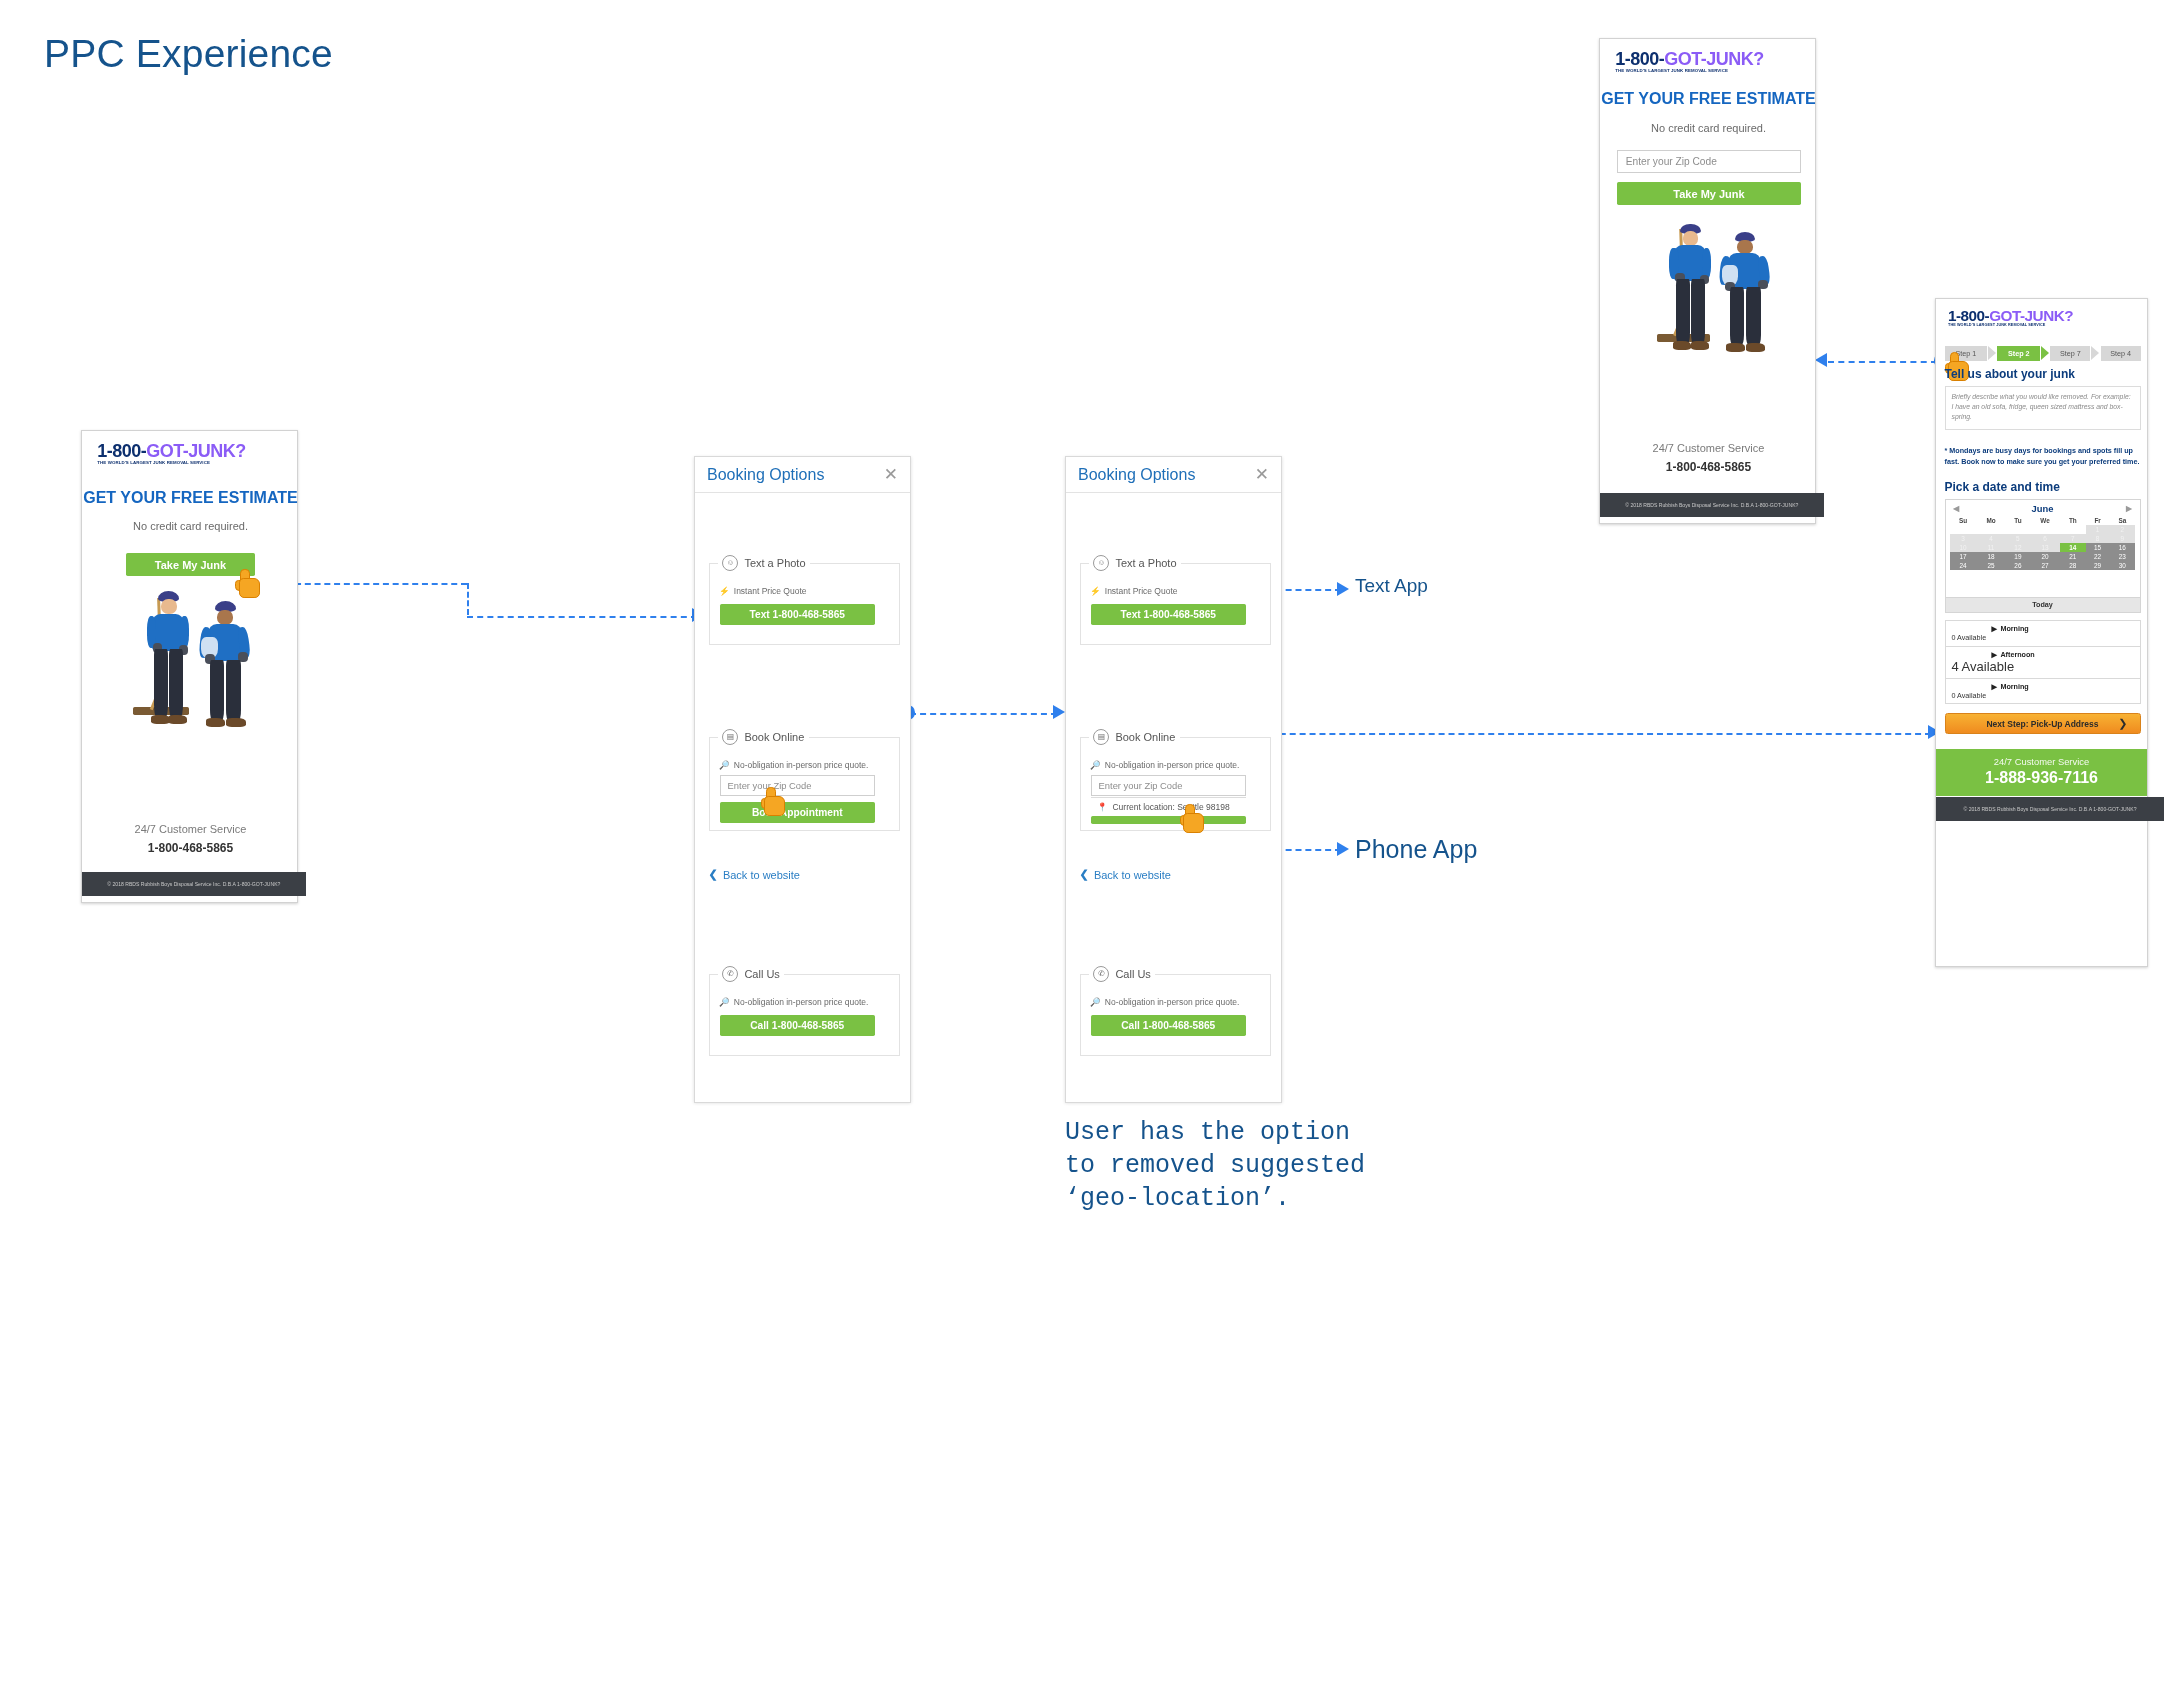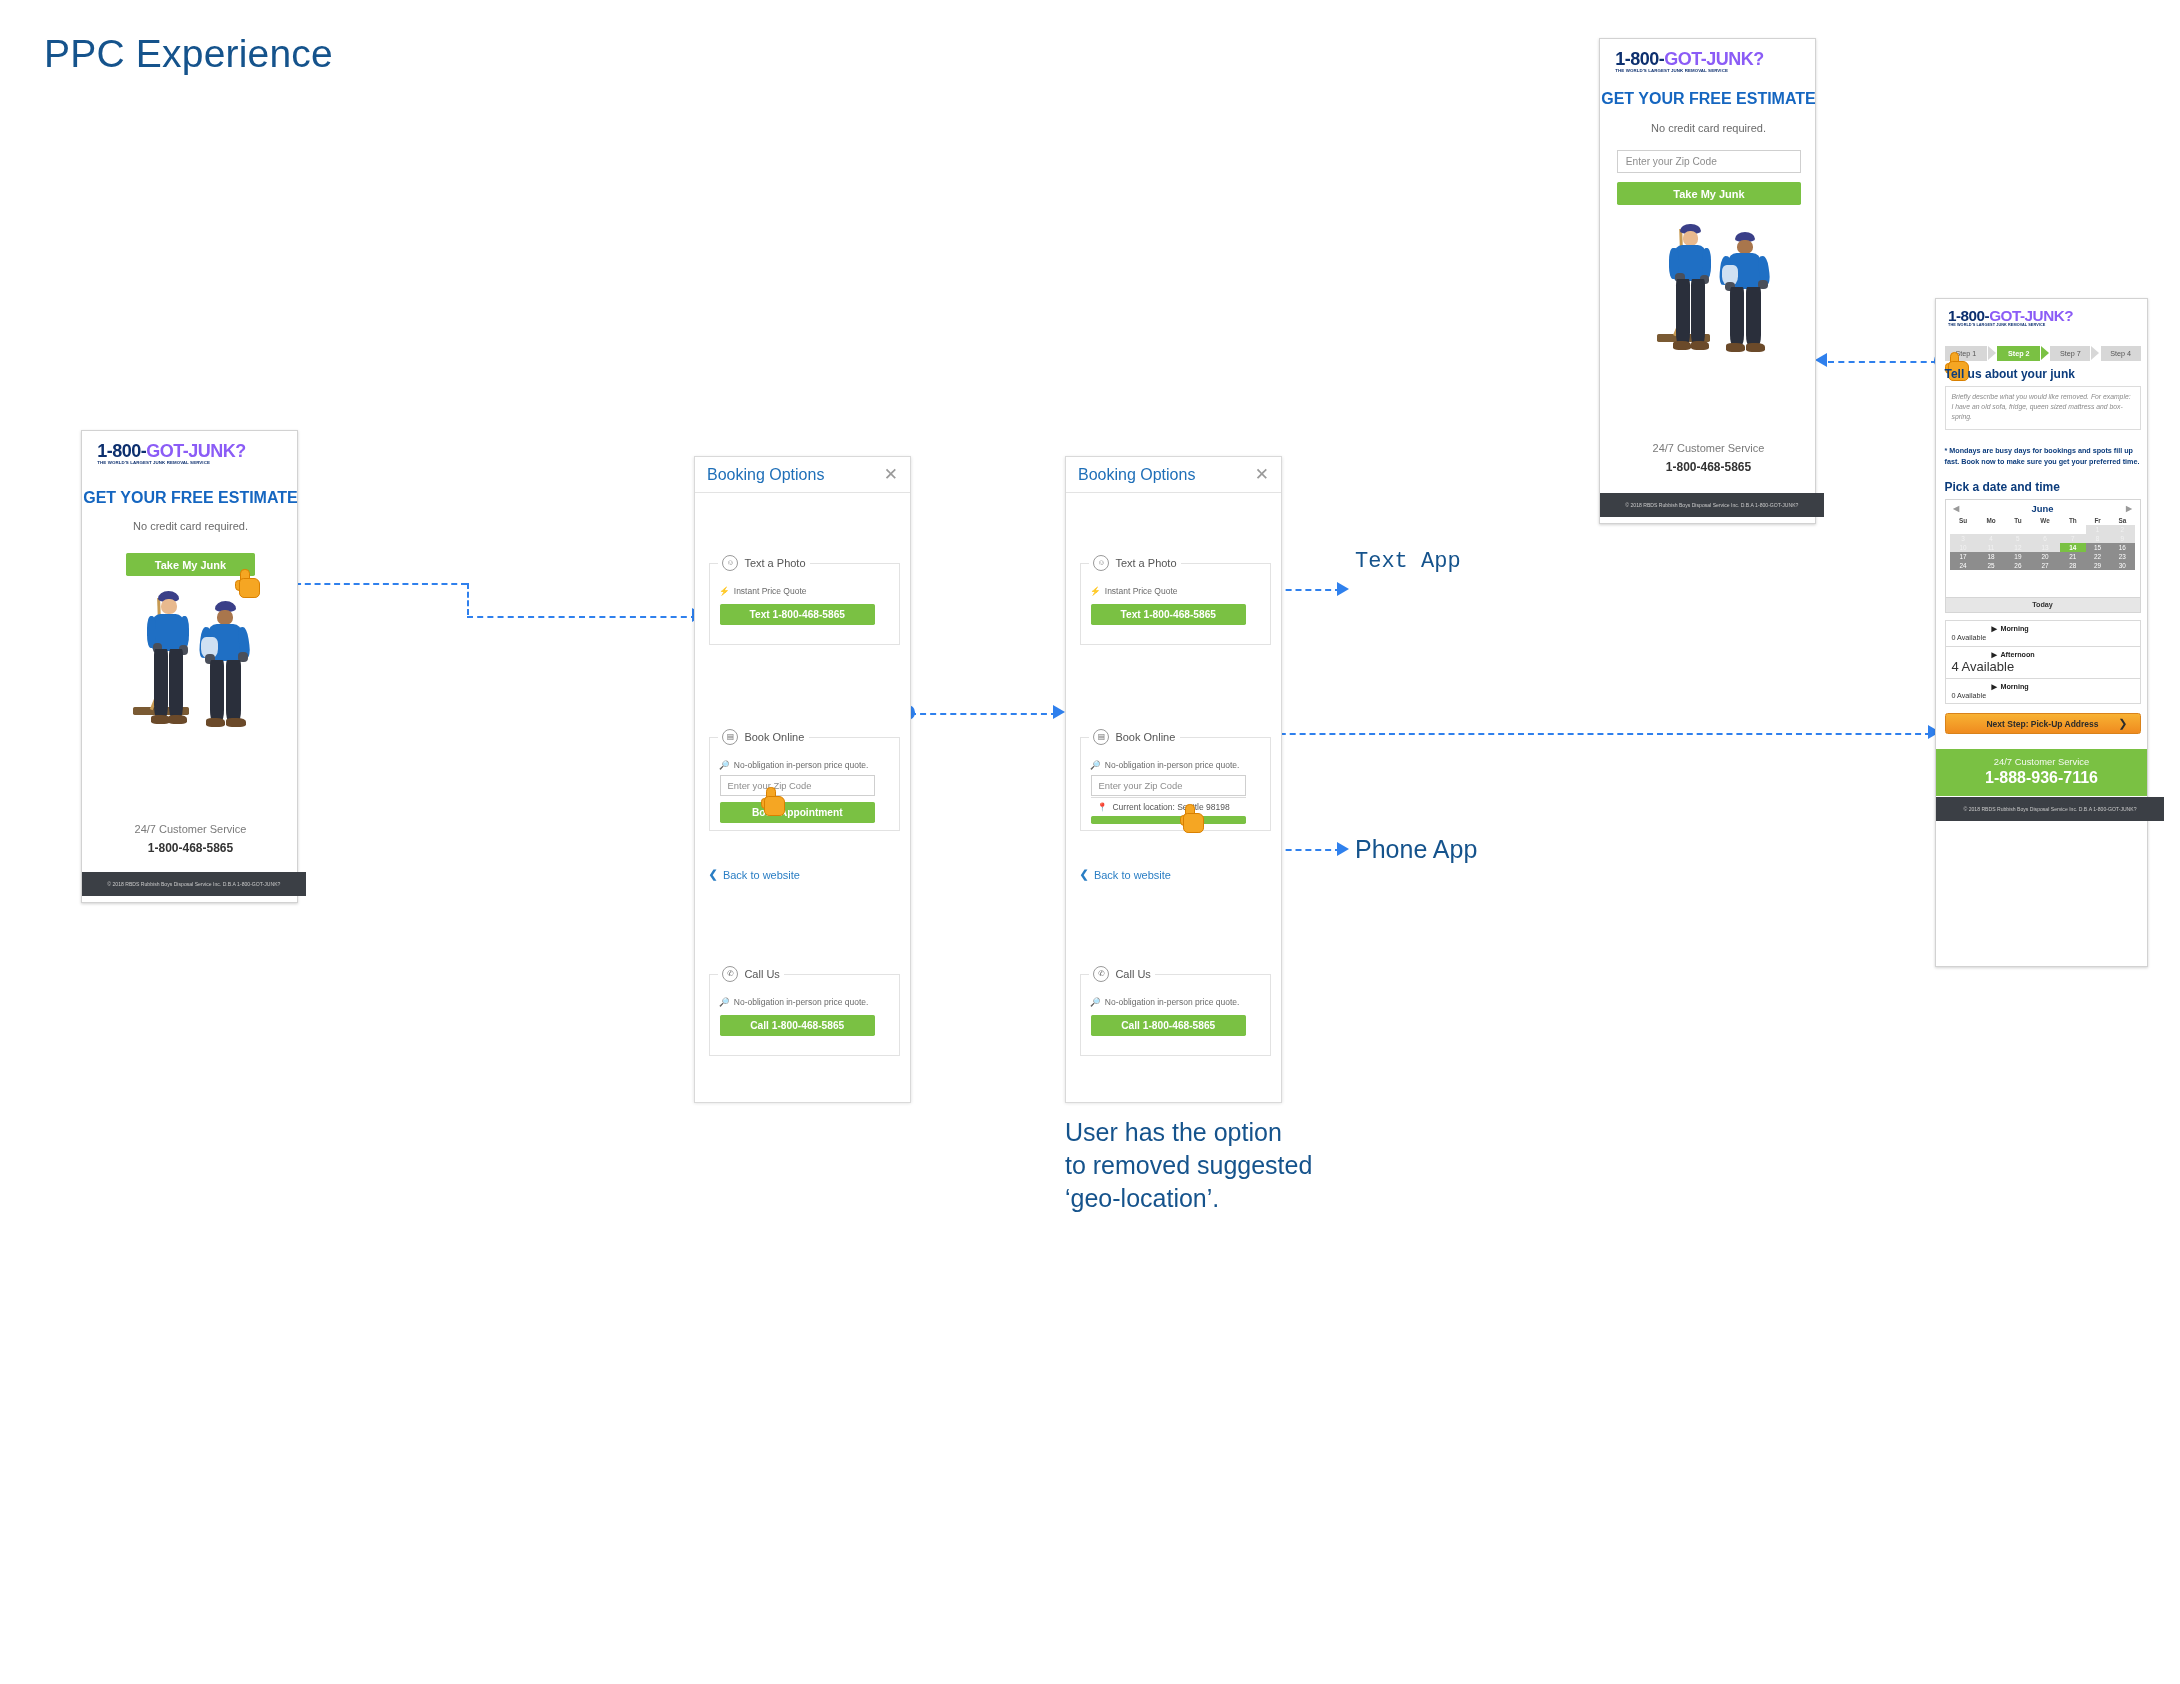--- a/index.html
+++ b/index.html
@@ -109,21 +109,21 @@
   <div class="dash-h" style="left:467px;top:616px;width:230px;"></div>
   <div class="arrow-r" style="left:692px;top:608px;"></div>
 
   <div class="dot" style="left:900px;top:705px;"></div>
   <div class="dash-h" style="left:910px;top:713px;width:147px;"></div>
   <div class="arrow-r" style="left:1053px;top:705px;"></div>
 
   <div class="dot" style="left:1246px;top:582px;"></div>
   <div class="dash-h" style="left:1256px;top:589px;width:85px;"></div>
   <div class="arrow-r" style="left:1337px;top:582px;"></div>
-  <div class="anno" style="left:1355px;top:549px;font-size:22px;font-family:Liberation Mono, monospace;">Text App</div>
+  <div class="anno" style="left:1355px;top:575px;font-size:19px;">Text App</div>
 
   <div class="dot" style="left:1246px;top:842px;"></div>
   <div class="dash-h" style="left:1256px;top:849px;width:85px;"></div>
   <div class="arrow-r" style="left:1337px;top:842px;"></div>
   <div class="anno" style="left:1355px;top:835px;font-size:25px;">Phone App</div>
 
   <div class="dot" style="left:1241px;top:725px;"></div>
   <div class="dash-h" style="left:1250px;top:733px;width:681px;"></div>
   <div class="arrow-r" style="left:1928px;top:725px;"></div>
 
@@ -296,21 +296,21 @@
       </div>
       <div class="abs greenbtn" style="left:10.2px;top:40px;width:155px;height:21px;font-size:10.2px;">Call 1-800-468-5865</div>
     </div>
 
     <div class="abs backlink" style="left:13.6px;top:411px;font-size:11px;">
       <span style="margin-right:5.1px;font-weight:bold;">❮</span>
       <span>Back to website</span>
     </div>
   </div>
 
-  <div class="anno" style="left:1065px;top:1116px;font-size:25px;line-height:1.32;">
+  <div class="anno" style="left:1065px;top:1116px;font-size:25px;line-height:1.32;font-family:Liberation Mono, monospace;">
     <div>User has the option</div>
     <div>to removed suggested</div>
     <div>‘geo-location’.</div>
   </div>
 
   <div class="abs phone" style="left:1599px;top:38px;width:217px;height:486px;">
     <div class="abs logo" style="left:15.3px;top:11px;font-size:18px;">
       <div class="l1"><span class="g1">1-800-</span><span class="g2">GOT-JUNK?</span></div>
       <div class="tag" style="font-size:4.4px;">THE WORLD'S LARGEST JUNK REMOVAL SERVICE</div>
     </div>

